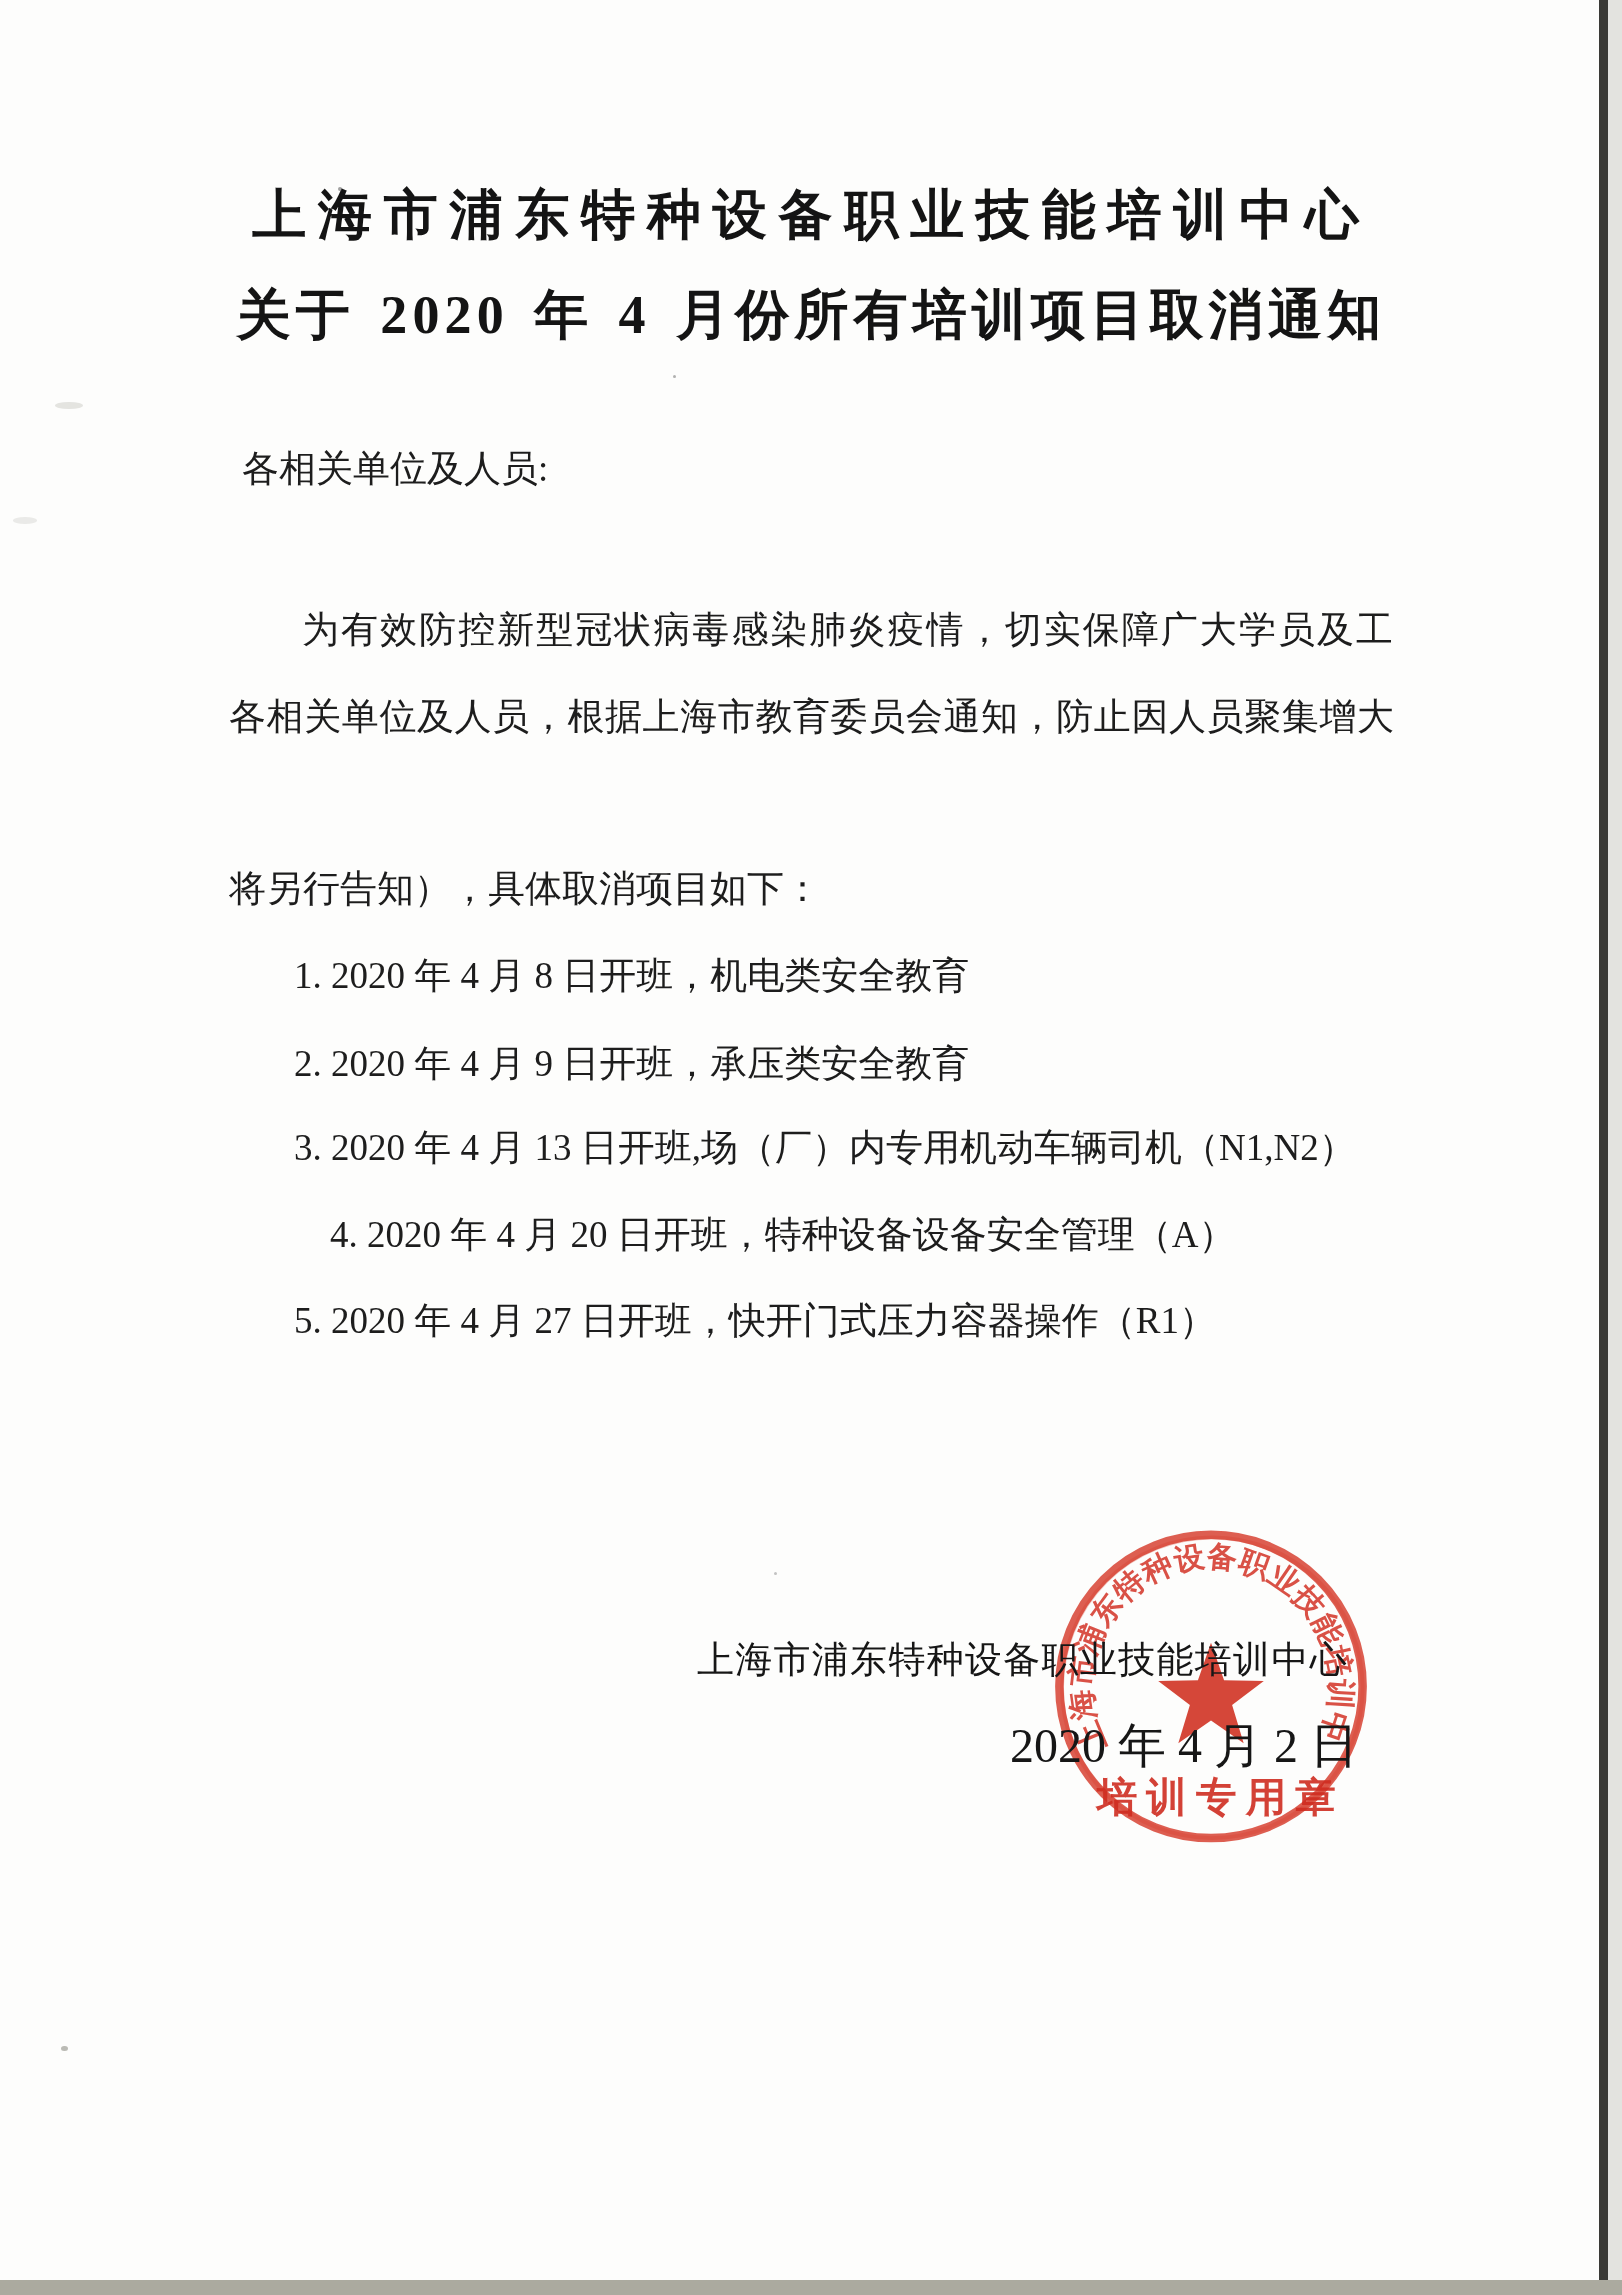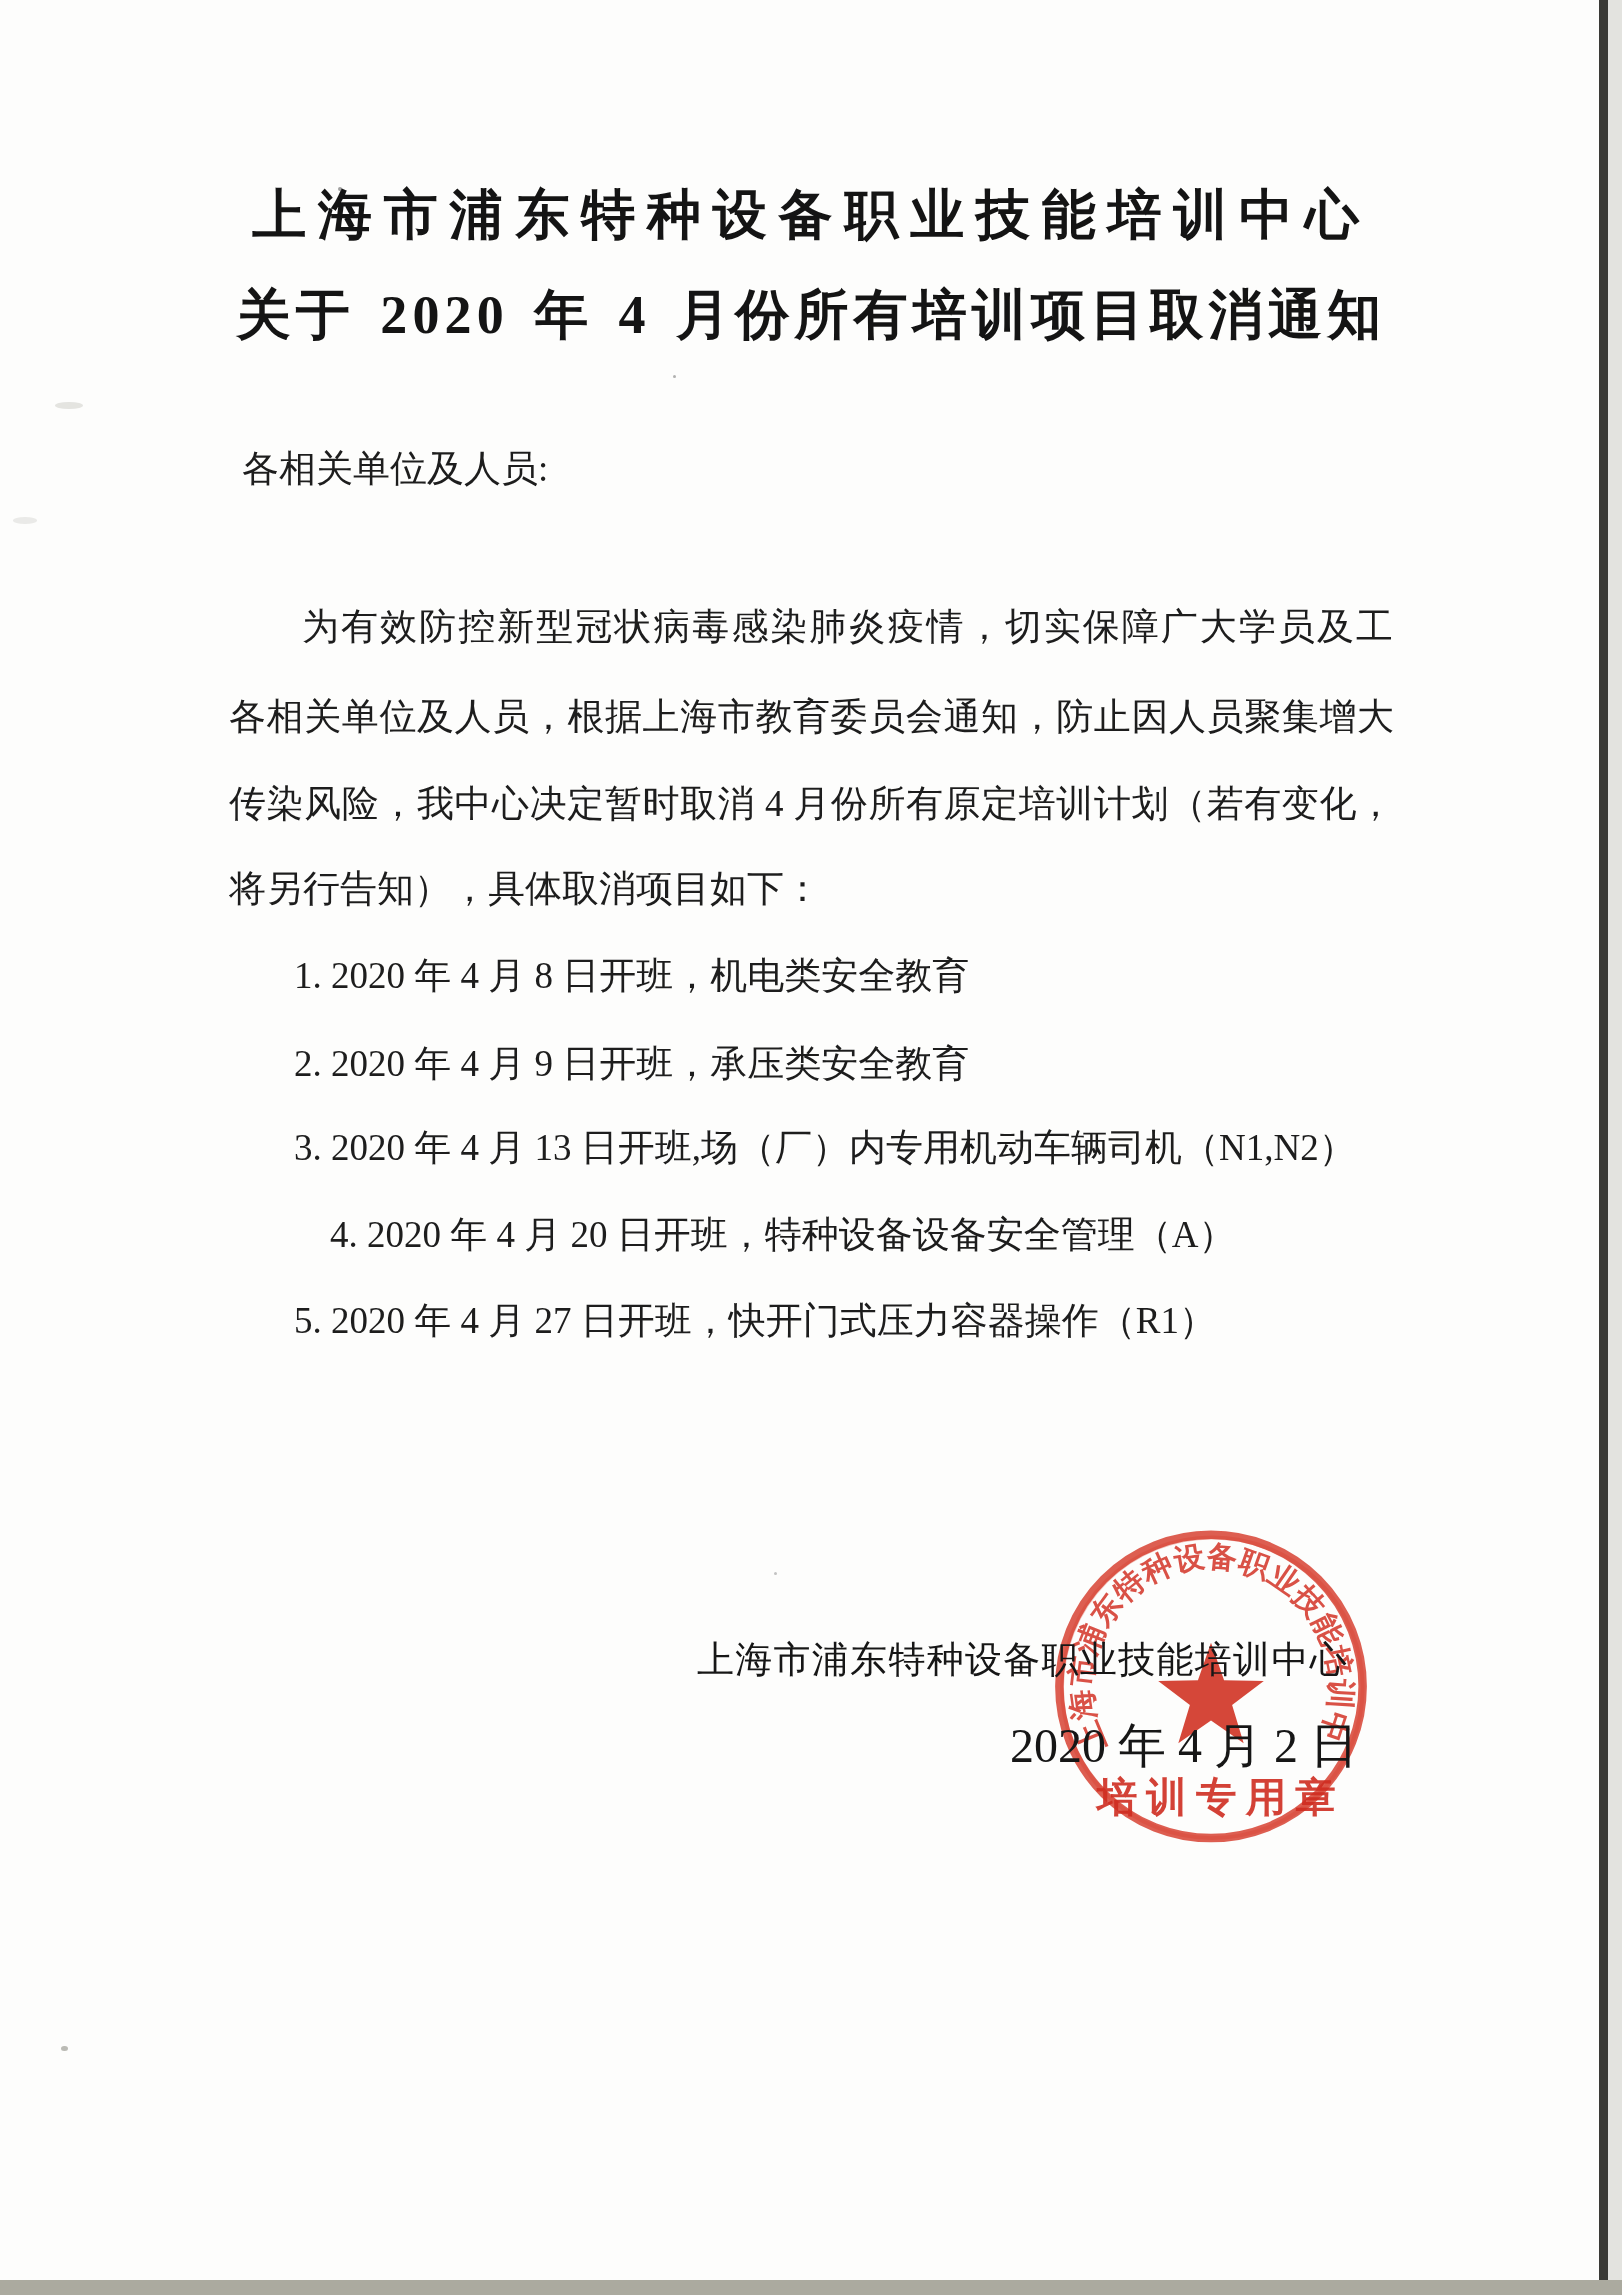--- a/index.html
+++ b/index.html
@@ -21,21 +21,21 @@
   .title-2{top:283px;letter-spacing:5.2px;word-spacing:6.5px;}
   .textline{
     font-size:37px;line-height:41px;color:#1d1d1d;white-space:nowrap;
   }
   .salutation{left:229px;top:448px;margin-left:13px;}
   .bodyline{
     left:229px;width:1165px;white-space:normal;
     text-align:justify;text-align-last:justify;
   }
   .bodyline.last{text-align:left;text-align-last:left;}
-  .bodyline.first{padding-left:73px;width:1091px;font-family:Liberation Mono, monospace;}
+  .bodyline.first{padding-left:73px;width:1091px;}
   .b1{top:609px;}
   .b2{top:696px;}
   .b3{top:783px;}
   .b4{top:868px;}
   .listline{left:294px;}
   .i1{top:955px;}
   .i2{top:1043px;}
   .i3{top:1127px;}
   .i4{top:1214px;margin-left:36px;}
   .i5{top:1300px;}
@@ -78,21 +78,20 @@
     </g>
   </svg>
 
   <div class="abs title title-1">上海市浦东特种设备职业技能培训中心</div>
   <div class="abs title title-2">关于 2020 年 4 月份所有培训项目取消通知</div>
 
   <div class="abs textline salutation">各相关单位及人员:</div>
 
   <div class="abs textline bodyline first b1">为有效防控新型冠状病毒感染肺炎疫情，切实保障广大学员及工</div>
   <div class="abs textline bodyline b2">各相关单位及人员，根据上海市教育委员会通知，防止因人员聚集增大</div>
-  <div class="abs textline bodyline b3">传染风险，我中心决定暂时取消 4 月份所有原定培训计划（若有变化，</div>
   <div class="abs textline bodyline last b4">将另行告知），具体取消项目如下：</div>
 
   <div class="abs textline listline i1">1. 2020 年 4 月 8 日开班，机电类安全教育</div>
   <div class="abs textline listline i2">2. 2020 年 4 月 9 日开班，承压类安全教育</div>
   <div class="abs textline listline i3">3. 2020 年 4 月 13 日开班,场（厂）内专用机动车辆司机（N1,N2）</div>
   <div class="abs textline listline i4">4. 2020 年 4 月 20 日开班，特种设备设备安全管理（A）</div>
   <div class="abs textline listline i5">5. 2020 年 4 月 27 日开班，快开门式压力容器操作（R1）</div>
 
   <div class="abs textline signature">上海市浦东特种设备职业技能培训中心</div>
   <div class="abs textline dateline">2020 年 4 月 2 日</div>

